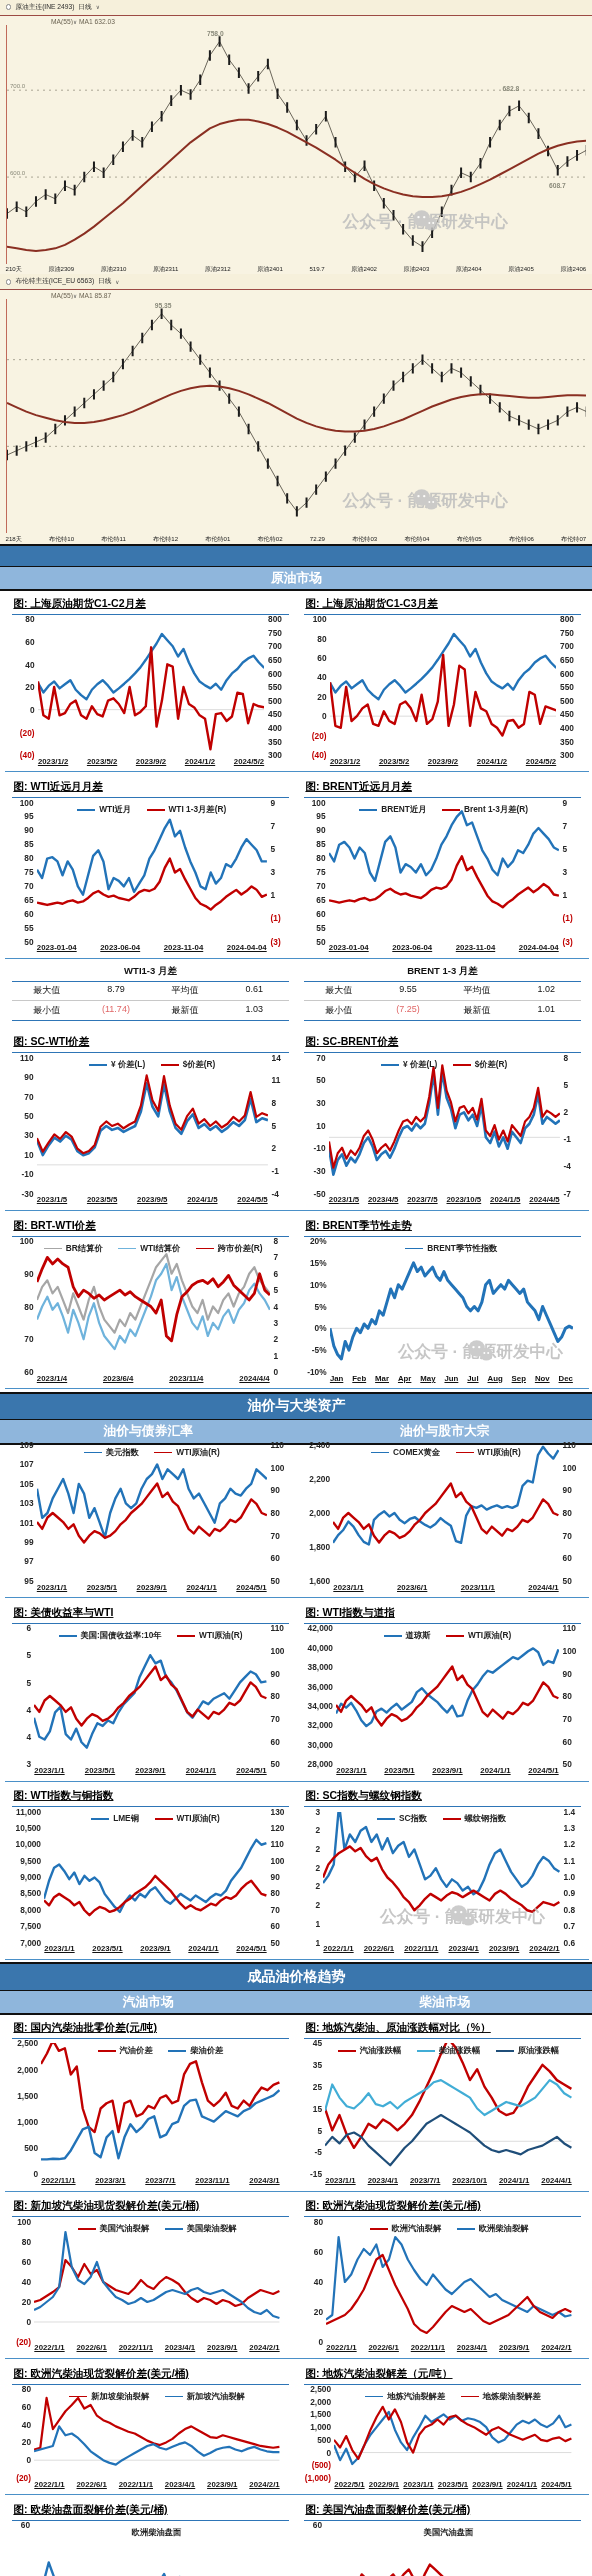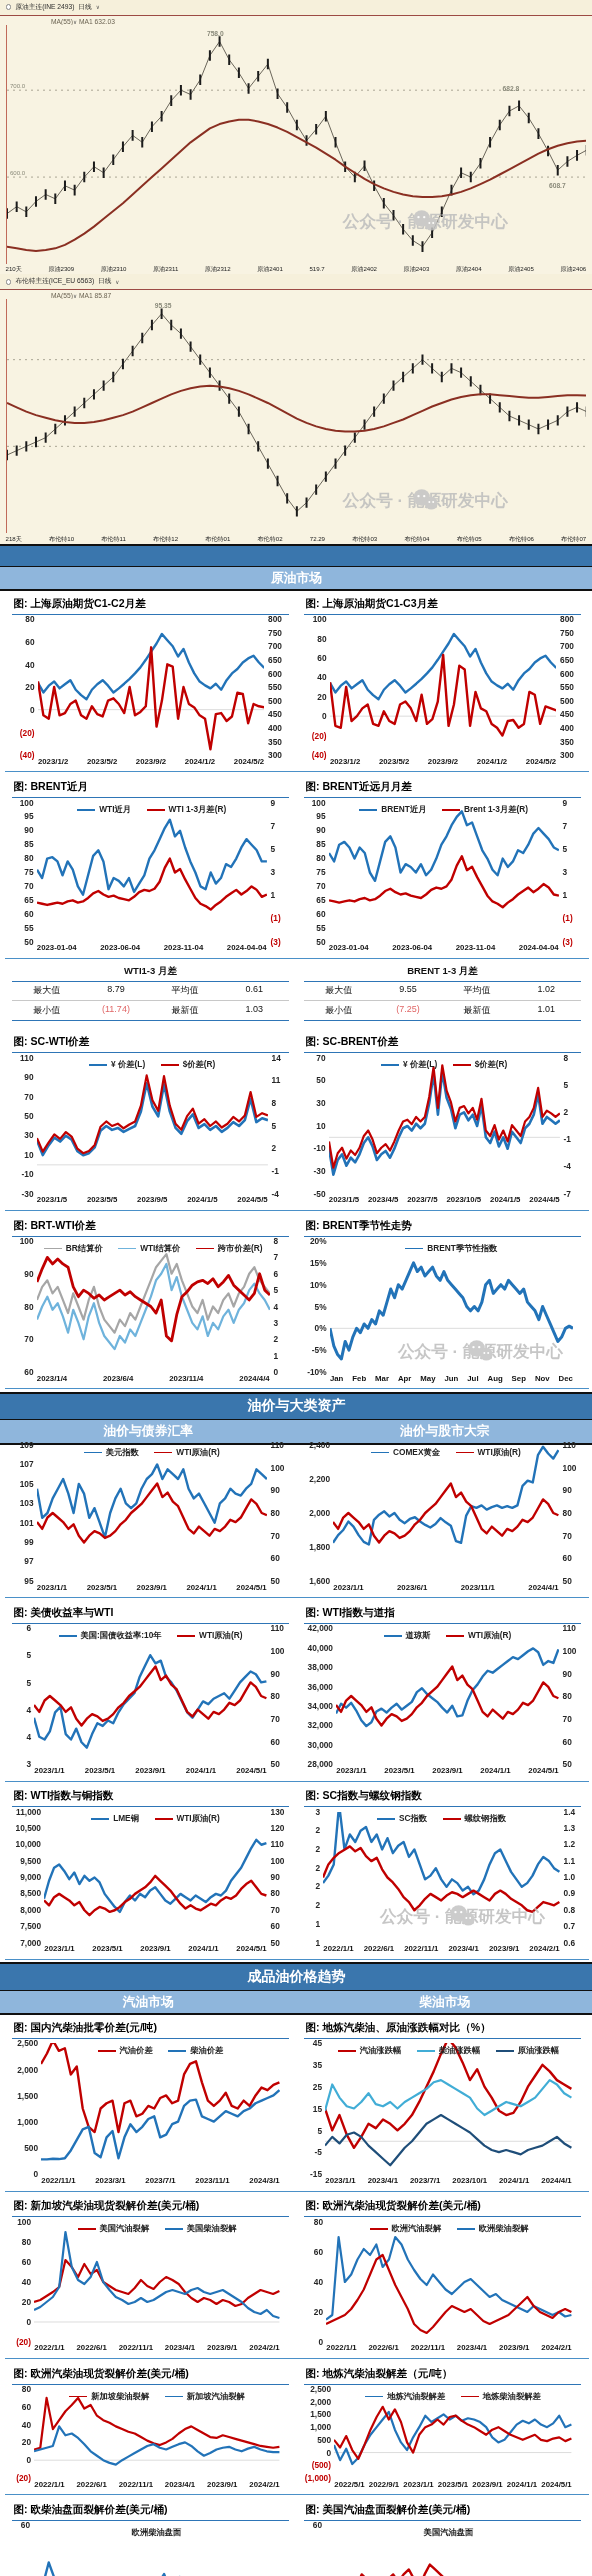--- a/index.html
+++ b/index.html
@@ -12,21 +12,21 @@
   .pdot{width:3.9px;height:3.9px;border:0.6px solid #888;border-radius:50%;background:#fff;flex:none;}
   .pdd{cursor:pointer;}
   .chev{font-size:5.6px;color:#555;}
   .maline{font-size:6.7px;color:#6b6352;padding:2.2px 0 0 51px;}
   .candle .plot{background:#f8f3e2;}
   .candle .area{border-left:0.6px solid #c06a5a;}
   .candle .xrow{font-weight:normal;font-size:6.1px;color:#222;}
 
   
   figure{margin:0;}
-  .row{display:flex;padding:0 4.5px;}
+  .row{display:flex;padding:0 4.5px;text-decoration:underline;}
   .row figure{width:50%;box-sizing:border-box;padding:0 7.8px 5.6px;border-bottom:1.7px solid #4a90c8;margin-bottom:2.2px;}
   .ctitle{font-size:10.6px;font-weight:bold;color:#000;padding:5.6px 1.1px 2.8px;border-bottom:1.7px solid #2e75b6;margin-bottom:4.5px;}
   .plot{display:flex;position:relative;}
   .gut{position:relative;flex:none;}
   .gut span{position:absolute;transform:translateY(-50%);font-weight:bold;font-size:8.3px;color:#262626;white-space:nowrap;}
   .gl span{right:3.3px;}
   .gr span{left:3.9px;}
   .gut span.neg{color:#c00000;}
   .area{flex:1;position:relative;overflow:hidden;}
   .area svg{position:absolute;left:0;top:0;width:100%;height:100%;}
@@ -273,21 +273,21 @@
           <span>2023/9/2</span>
           <span>2024/1/2</span>
           <span>2024/5/2</span>
         </div>
         <div class="" style="width: 24.5px; flex: 0 0 auto;"></div>
       </div>
     </figure>
 </div>
 <div class="row">
   <figure>
-      <div class="ctitle">图: BRENT近月</div>
+      <div class="ctitle">图: WTI近远月月差</div>
       <div class="plot" style="height: 139px;">
         <div class="gut gl" style="width: 24.5px;">
           <span style="top: 0%;">100</span>
           <span style="top: 10%;">95</span>
           <span style="top: 20%;">90</span>
           <span style="top: 30%;">85</span>
           <span style="top: 40%;">80</span>
           <span style="top: 50%;">75</span>
           <span style="top: 60%;">70</span>
           <span style="top: 70%;">65</span>

